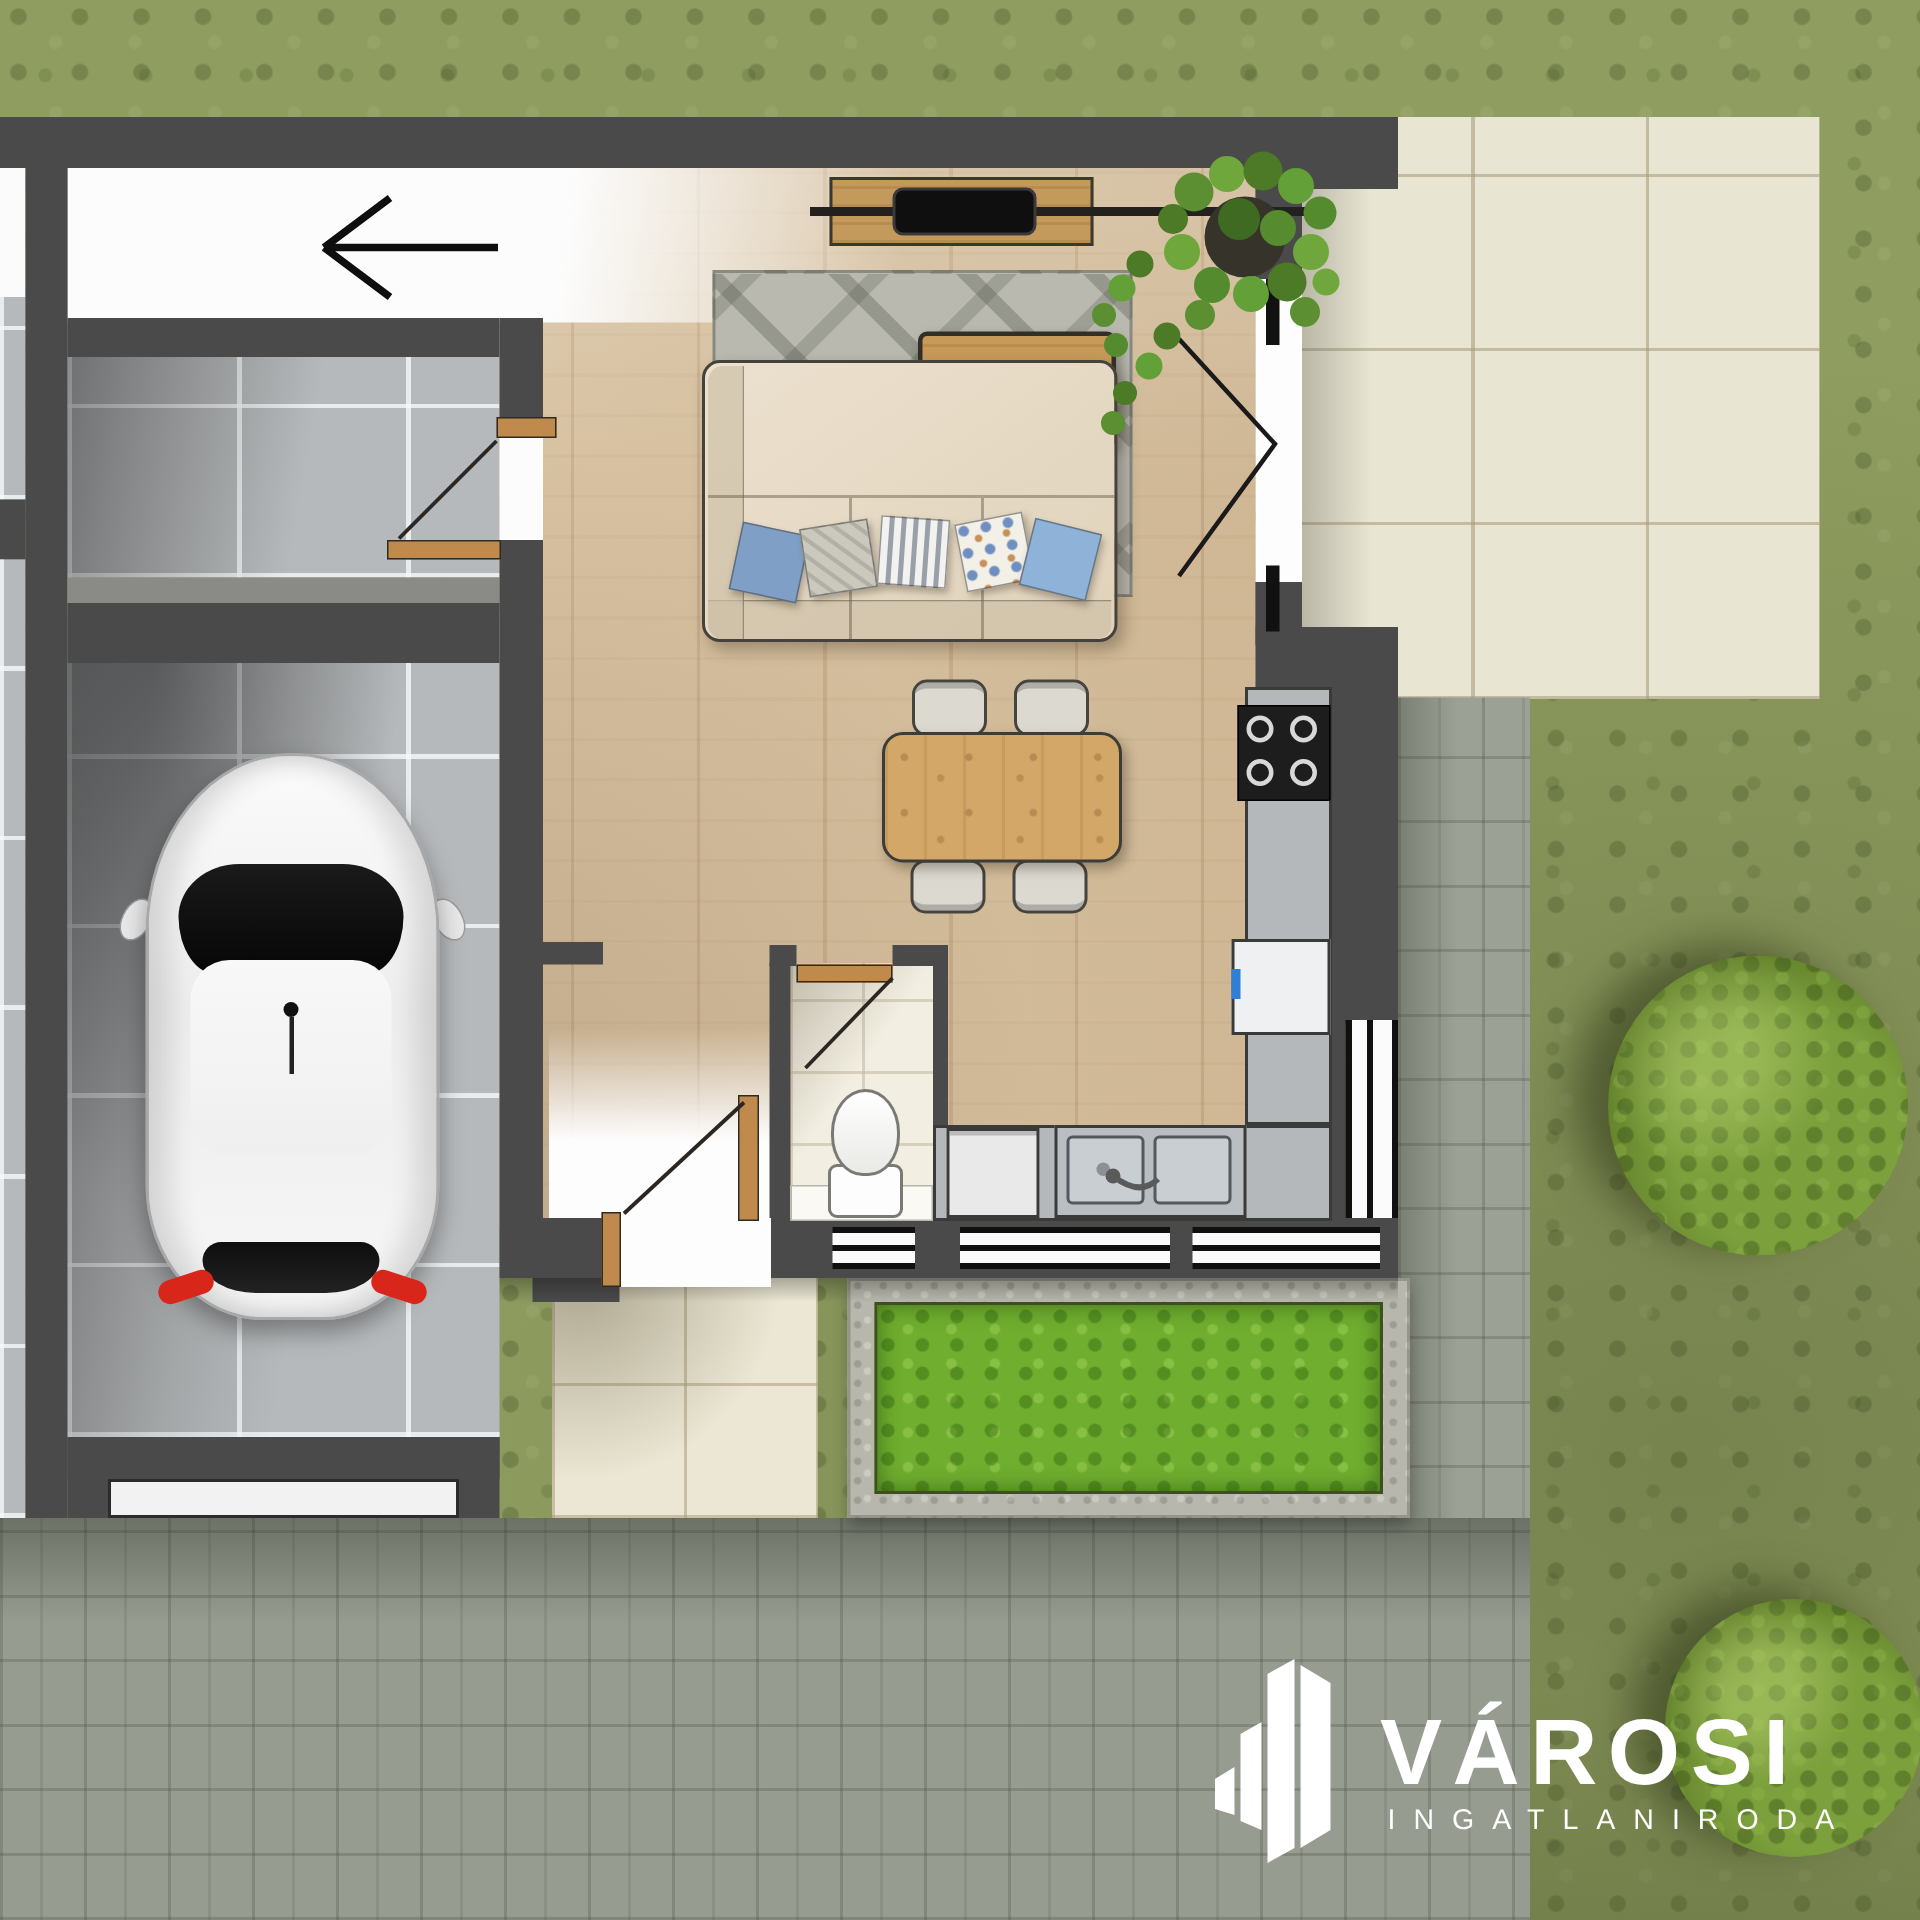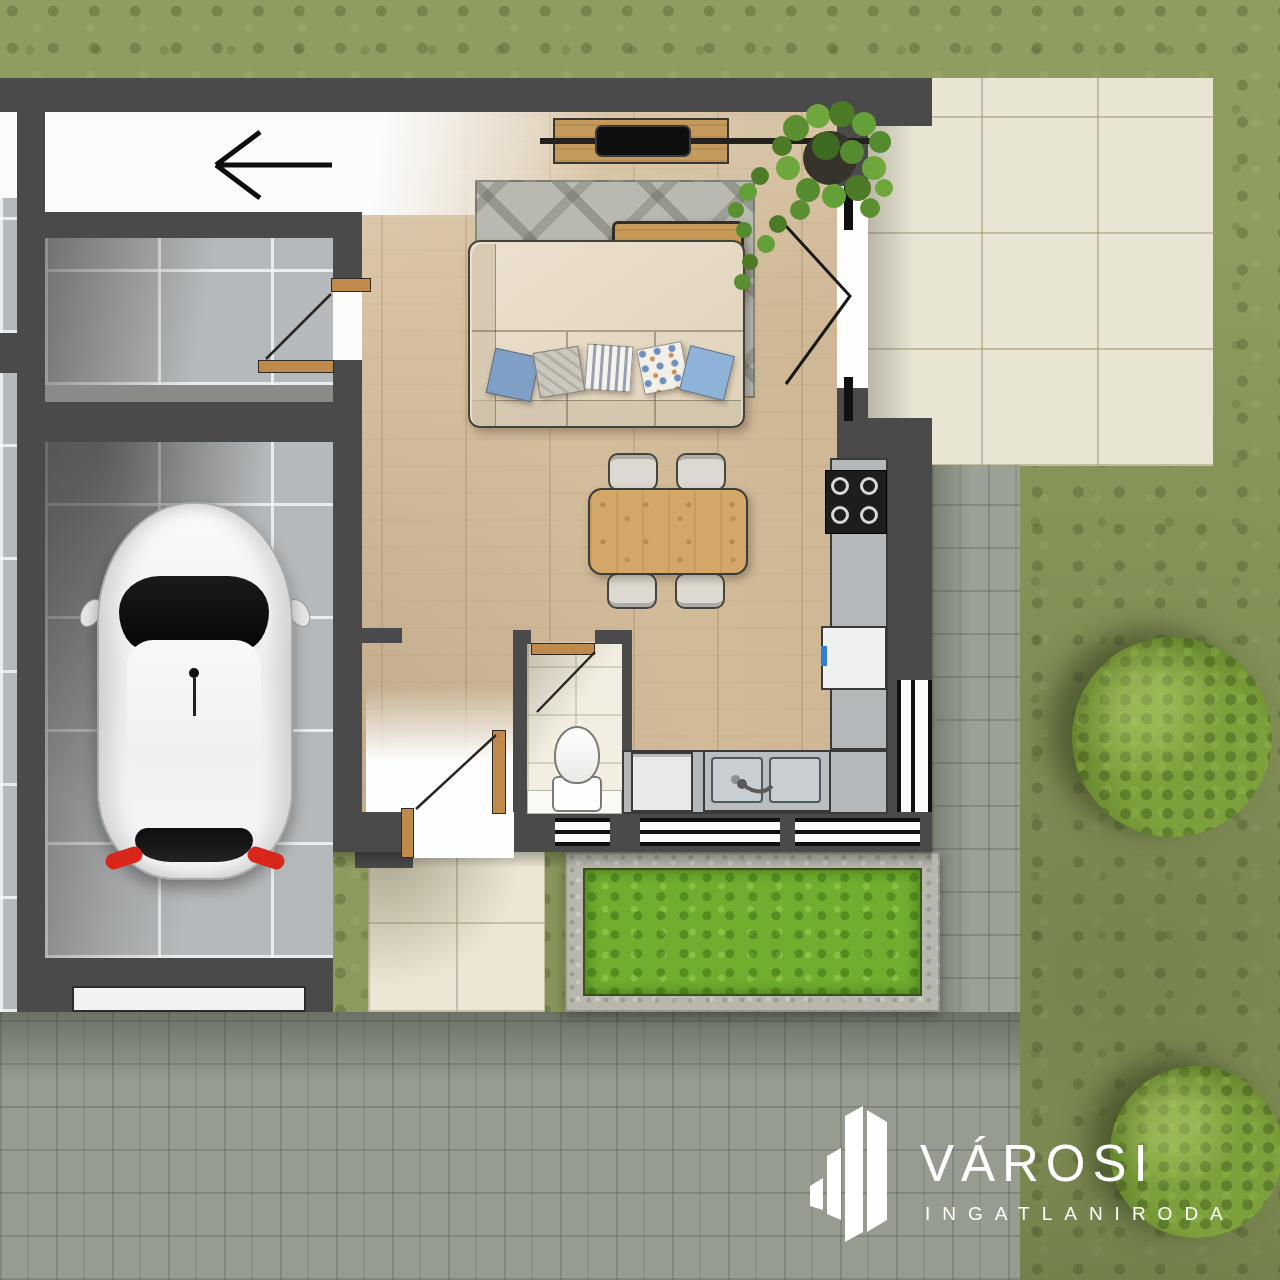--- a/index.html
+++ b/index.html
@@ -55,21 +55,21 @@
     radial-gradient(circle at 36% 34%, rgba(198,220,126,.38) 0 14%, transparent 42%),
     radial-gradient(circle at 55% 30%, rgba(40,60,15,.32) 0 5px, transparent 6px),
     radial-gradient(circle at 30% 65%, rgba(150,190,80,.30) 0 4px, transparent 5px),
     radial-gradient(circle at 60% 60%, #7ca03c 0 45%, #64832c 72%, #4c661f 100%);
     background-size:100% 100%,21px 19px,27px 23px,100% 100%;
     filter:drop-shadow(-22px -8px 14px rgba(35,45,15,.5));}
   .furn{border:2px solid #44423a;}
   .chair{background:#dcd9d1;border:2px solid #46443e;border-radius:10px;}
   .pillow{width:46px;height:46px;border:1px solid rgba(70,70,65,.55);box-shadow:2px 3px 5px rgba(60,50,35,.35);}
   
-  .logo-brand{color:#fff;font-weight:400;font-size:51px;letter-spacing:7px;line-height:1;}
+  .logo-brand{color:#fff;font-weight:700;font-size:62px;letter-spacing:7px;line-height:1;}
   .logo-tagline{color:#fff;font-weight:300;font-size:19px;letter-spacing:12px;line-height:1;}
   svg{display:block;}
 </style>
 </head>
 <body>
 
 <div class="stage">
 
   <div class="abs grass" style="left:0;top:0;width:1280px;height:1280px;"></div>
   <div class="abs grassShade" style="left:0;top:0;width:1280px;height:1280px;"></div>

